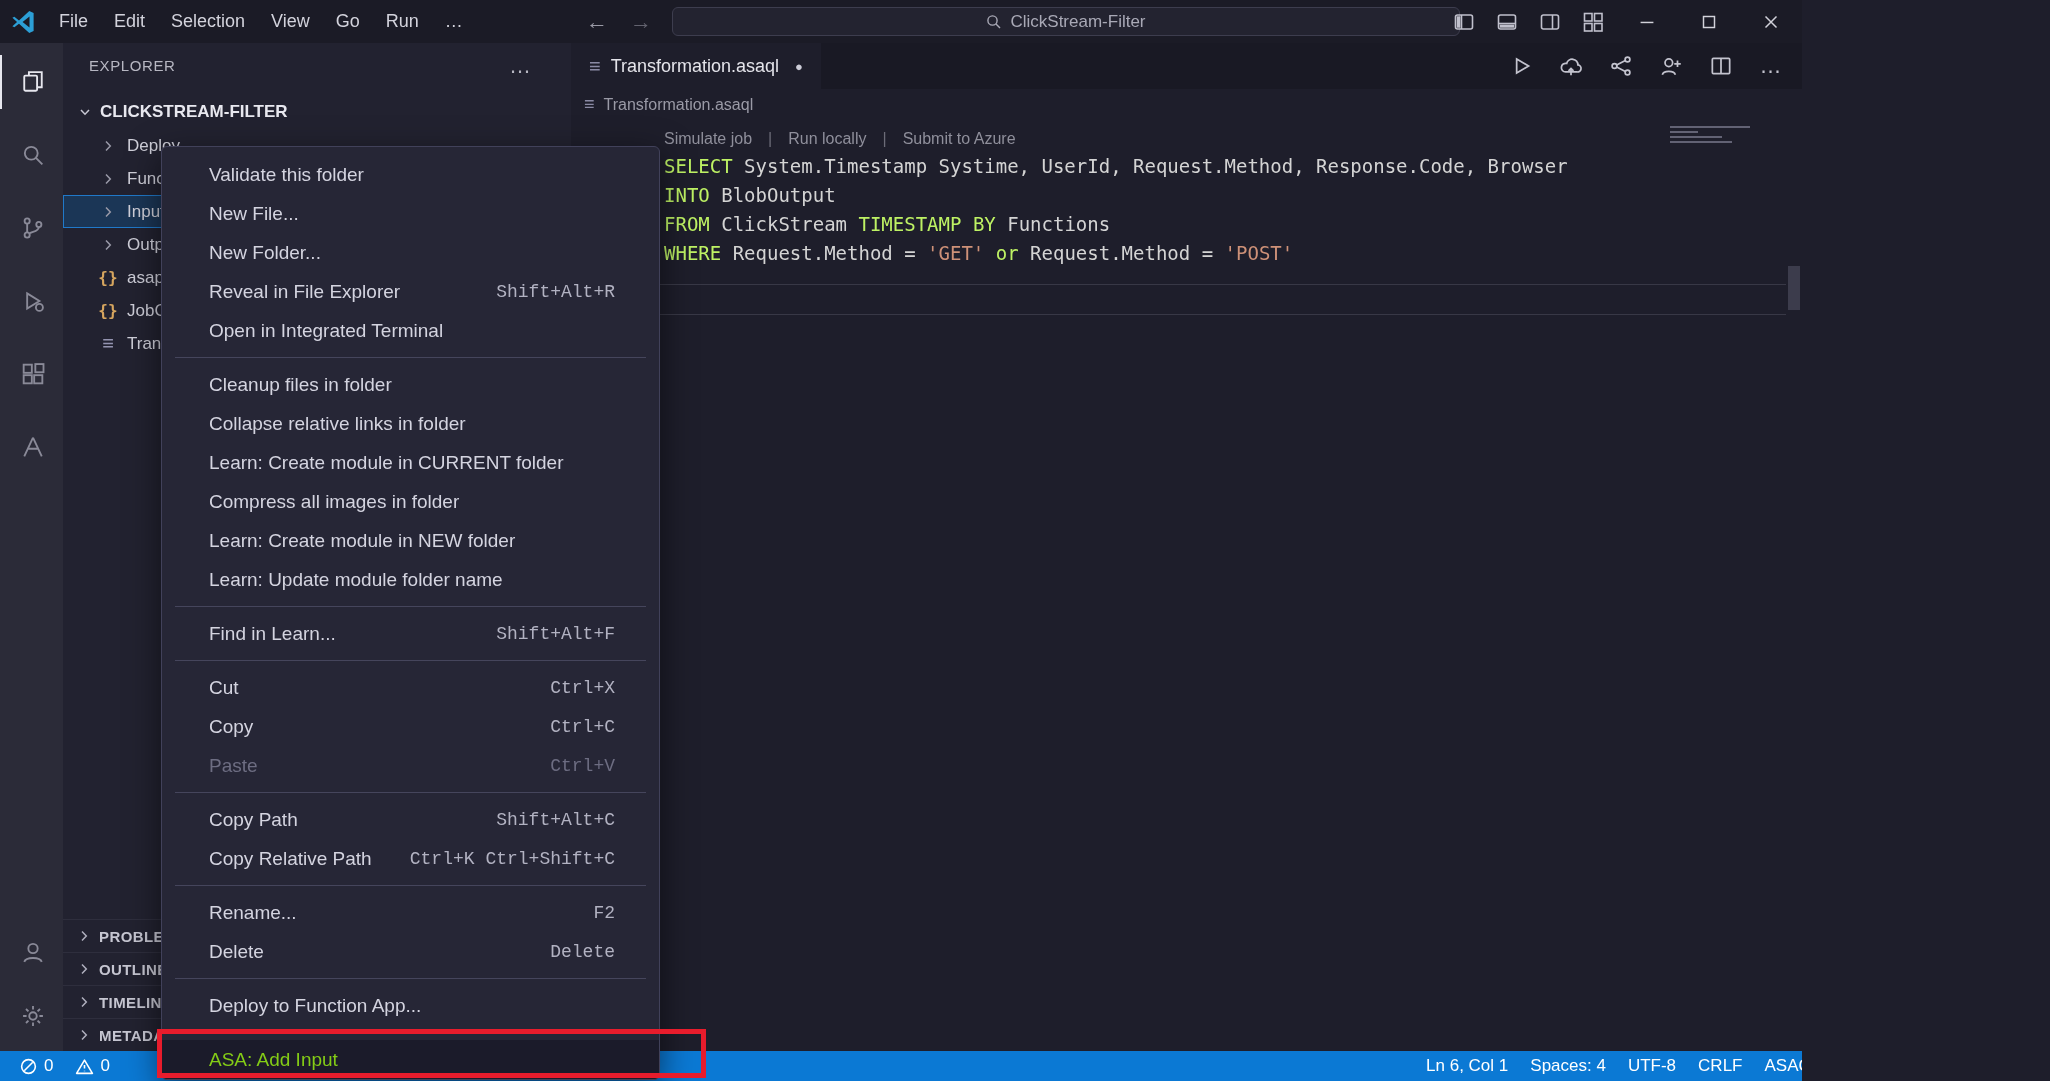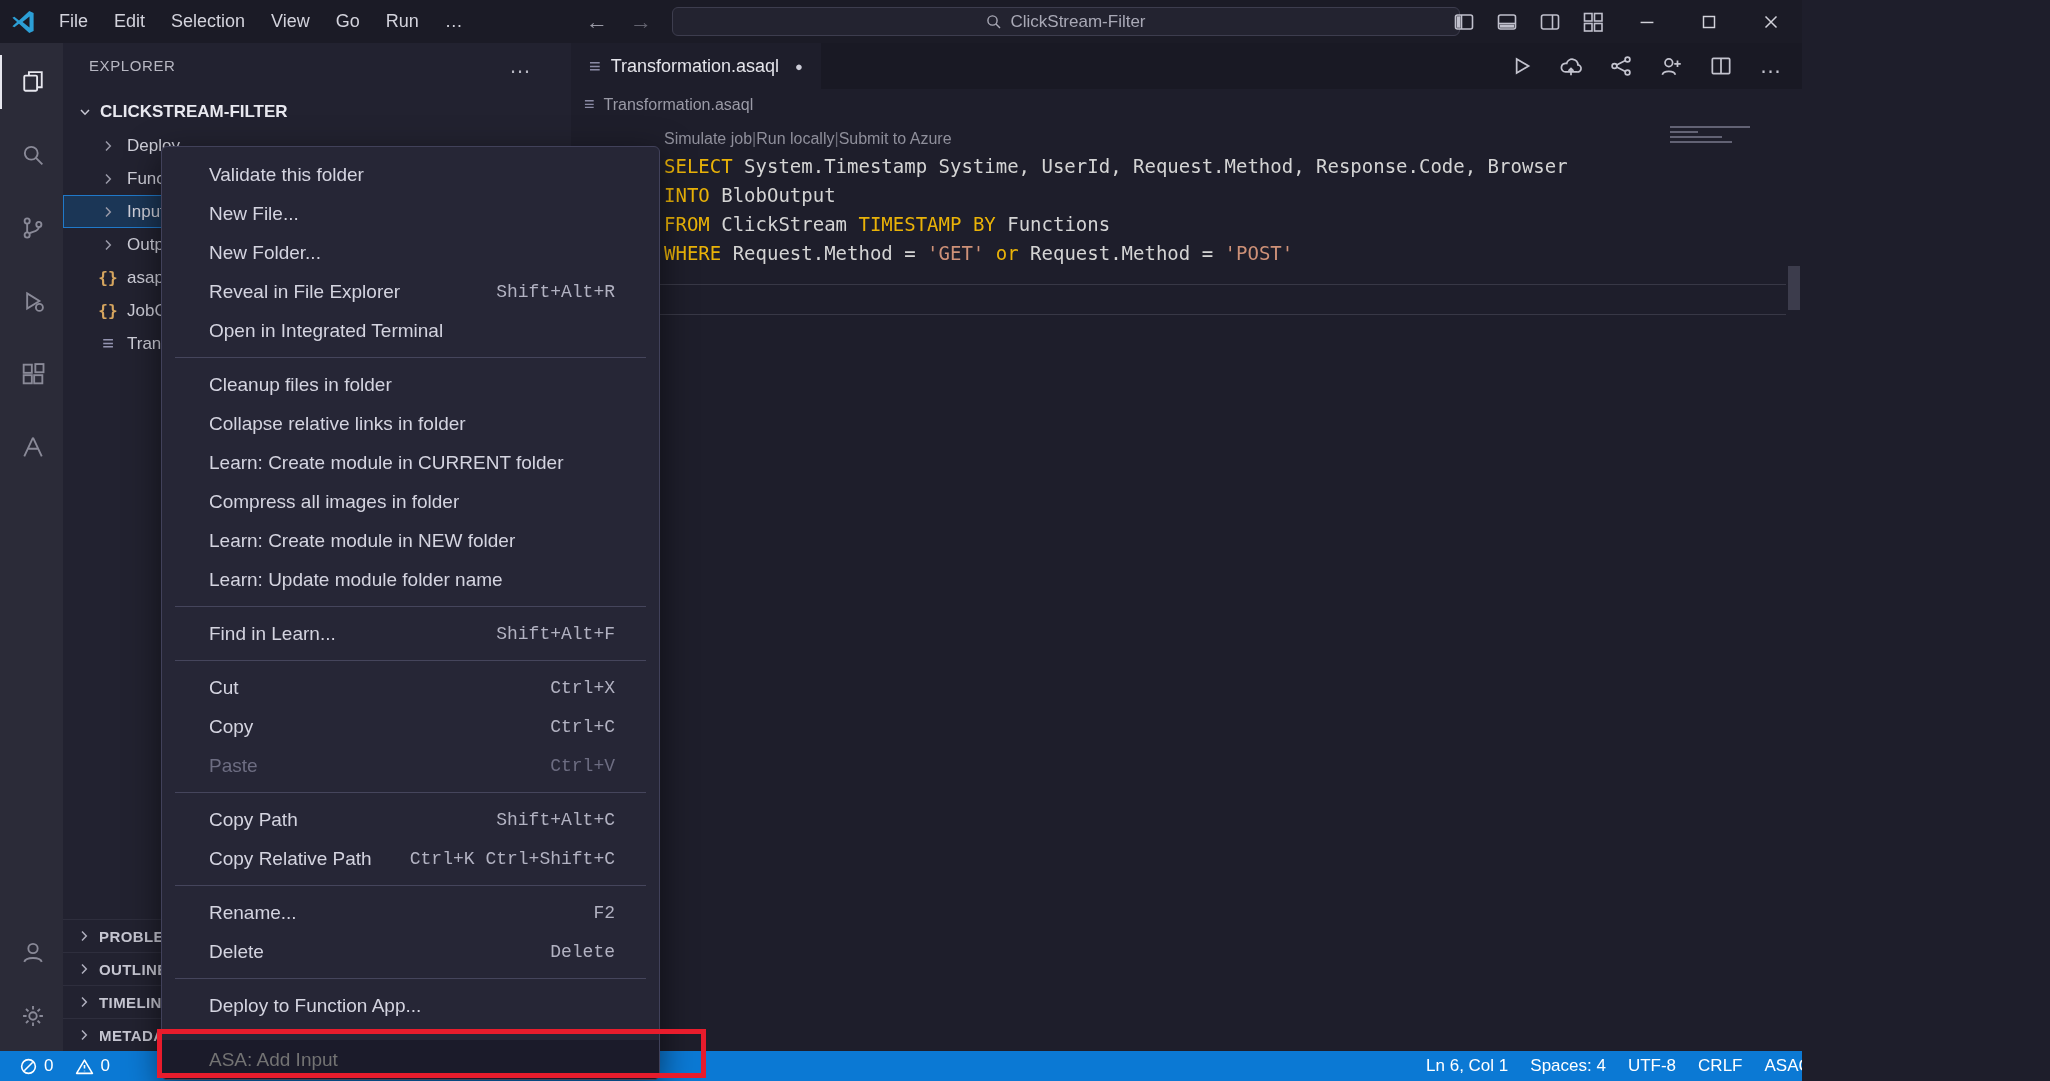--- a/index.html
+++ b/index.html
@@ -50,45 +50,45 @@
   .tab-file-ico { color:#8a8aa4; font-size:20px; }
   .tab-label { font-size:18px; color:#e4e4ea; white-space:nowrap; }
   .tab-dot { color:#cdcdd8; font-size:13px; margin-left:6px; }
   .tab-actions { margin-left:auto; display:flex; align-items:center; gap:24px; padding-right:18px; color:#c3c3ce; }
   .tab-actions > div { width:26px; height:26px; display:flex; align-items:center; justify-content:center; }
   .ta-more { font-size:22px; letter-spacing:1px; }
   .breadcrumb { height:31px; display:flex; align-items:center; gap:9px; padding-left:13px; color:#9a9aa6; font-size:16px; }
   .bc-ico { font-size:18px; color:#8a8aa4; }
 
   .editor-body { position:relative; flex:1; overflow:hidden; font-family:"DejaVu Sans Mono", monospace; }
-  .codelens { padding:9px 0 0 93px; height:29px; font-size:16px; color:#8f8f9b; font-family:"Liberation Sans", sans-serif; display:flex; gap:0; align-items:center; }
+  .codelens { padding:9px 0 0 93px; height:29px; font-size:16px; color:#8f8f9b; font-family:"Liberation Sans", sans-serif; display:flex; gap:16px; align-items:center; }
   .cl-link { cursor:pointer; }
   .cl-div { color:#6c6c78; }
   .code-lines { margin-top:3px; }
   .code-line { height:29px; line-height:29px; padding-left:93px; font-size:19px; white-space:pre; }
-  .tok-k { color:#eab308; }
+  .tok-k { color:#bef264; }
   .tok-s { color:#ce9178; }
   .tok-p { color:#d4d4d4; }
   .cur-line { position:absolute; left:2px; right:16px; top:164px; height:31px; border-top:1px solid rgba(230,230,255,0.13); border-bottom:1px solid rgba(230,230,255,0.13); pointer-events:none; }
   .minimap { position:absolute; top:6px; right:46px; width:86px; }
   .minimap > div { height:2px; margin-bottom:3px; background:#9a9ab0; opacity:0.55; }
   .vscroll { position:absolute; top:146px; right:2px; width:12px; height:44px; background:rgba(150,150,175,0.25); }
 
   
   .statusbar { position:absolute; left:0; bottom:0; width:2050px; height:30px; background:#0b79d4; display:flex; align-items:center; color:#ffffff; z-index:20; }
   .sb-left { display:flex; align-items:center; padding-left:8px; }
   .sb-right { margin-left:auto; display:flex; align-items:flex-start; padding-right:10px; }
   .sb-item { display:flex; align-items:center; gap:6px; padding:0 11px; height:30px; font-size:17px; white-space:nowrap; }
 
   
   .ctx { position:absolute; left:161px; top:146px; width:499px; background:#262636; border:1px solid #41415a; border-radius:6px; box-shadow:0 10px 34px rgba(0,0,0,0.55); padding-top:8px; z-index:40; overflow:hidden; }
   .ctx-item { height:39px; display:flex; align-items:center; justify-content:space-between; padding:0 44px 0 47px; font-size:19px; color:#d4d4e0; cursor:default; white-space:nowrap; }
   .ctx-item .sc { color:#b2b2c2; font-size:18px; margin-left:30px;font-family:Liberation Mono, monospace; }
   .ctx-item.disabled, .ctx-item.disabled .sc { color:#6d6d82; }
-  .ctx-item.focused { background:#1b1b2a; color:#737373; }
+  .ctx-item.focused { background:#1b1b2a; color:#84cc16; }
   .ctx-sep { height:1px; background:#45455c; margin:7px 13px; }
 
   
   .annotation { position:absolute; left:157px; top:1029px; width:549px; height:49px; border:5px solid #e81c2c; z-index:60; pointer-events:none; }
 
   svg { display:block; }
 </style>
 </head>
 <body>
 

